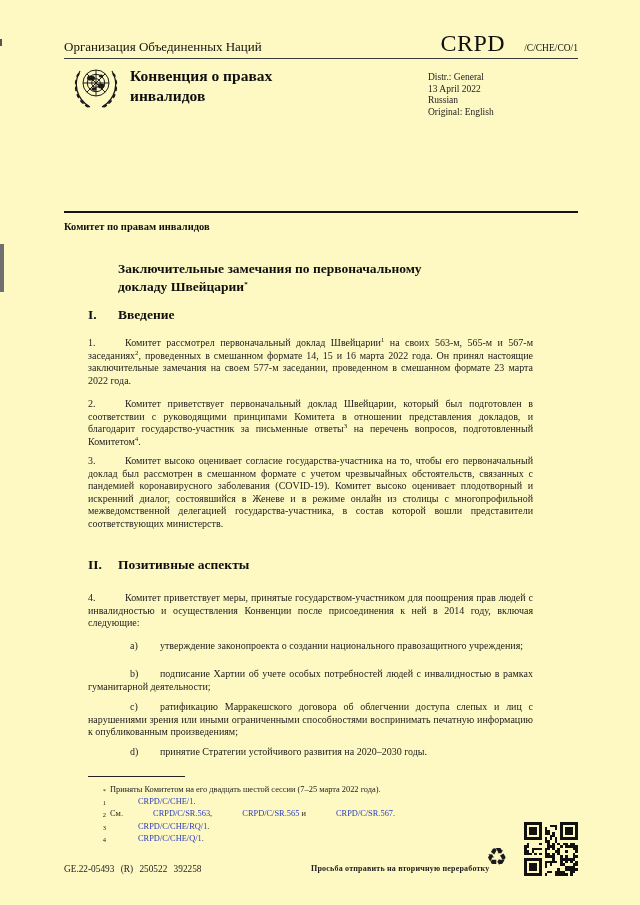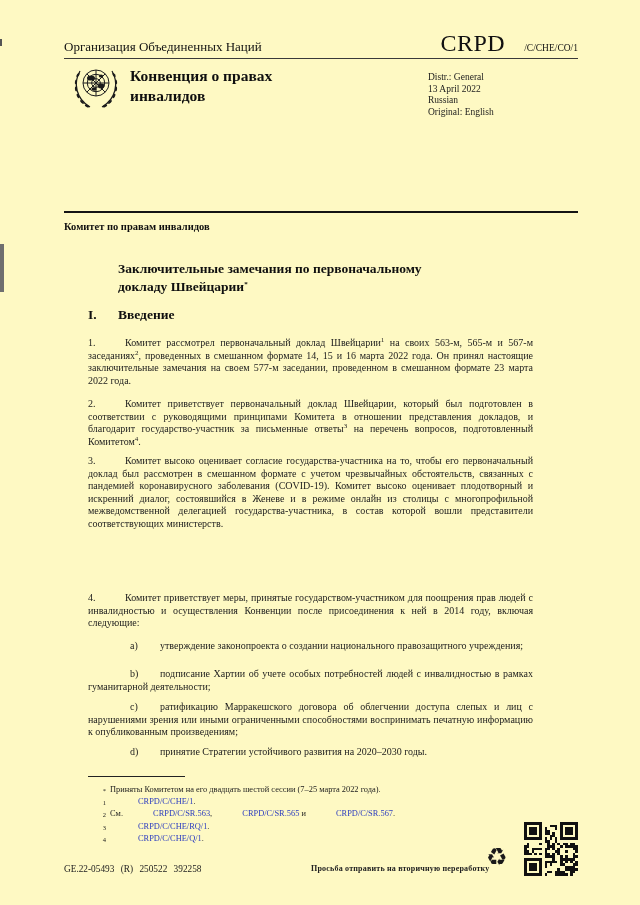--- a/index.html
+++ b/index.html
@@ -123,20 +123,23 @@
   </div>
 
   <div class="para" style="top:398px;">
     <span class="pnum">2.</span><span><span>Комитет приветствует первоначальный доклад Швейцарии, который был подготовлен в соответствии с руководящими принципами Комитета в отношении представления докладов, и благодарит государство-участник за письменные ответы</span><sup>3</sup><span> на перечень вопросов, подготовленный Комитетом</span><sup>4</sup><span>.</span></span>
   </div>
 
   <div class="para" style="top:455px;">
     <span class="pnum">3.</span><span><span>Комитет высоко оценивает согласие государства-участника на то, чтобы его первоначальный доклад был рассмотрен в смешанном формате с учетом чрезвычайных обстоятельств, связанных с пандемией коронавирусного заболевания (COVID-19). Комитет высоко оценивает плодотворный и искренний диалог, состоявшийся в Женеве и в режиме онлайн из столицы с многопрофильной межведомственной делегацией государства-участника, в состав которой вошли представители соответствующих министерств.</span></span>
   </div>
 
+  <div class="sec-heading" style="top:557px;">
+    <span class="sec-num">II.</span><span>Позитивные аспекты</span>
+  </div>
 
   <div class="para" style="top:592px;">
     <span class="pnum">4.</span><span><span>Комитет приветствует меры, принятые государством-участником для поощрения прав людей с инвалидностью и осуществления Конвенции после присоединения к ней в 2014 году, включая следующие:</span></span>
   </div>
 
   <div class="para sub" style="top:640px;">
     <span class="pmark">a)</span><span>утверждение законопроекта о создании национального правозащитного учреждения;</span>
   </div>
 
   <div class="para sub" style="top:668px;">

